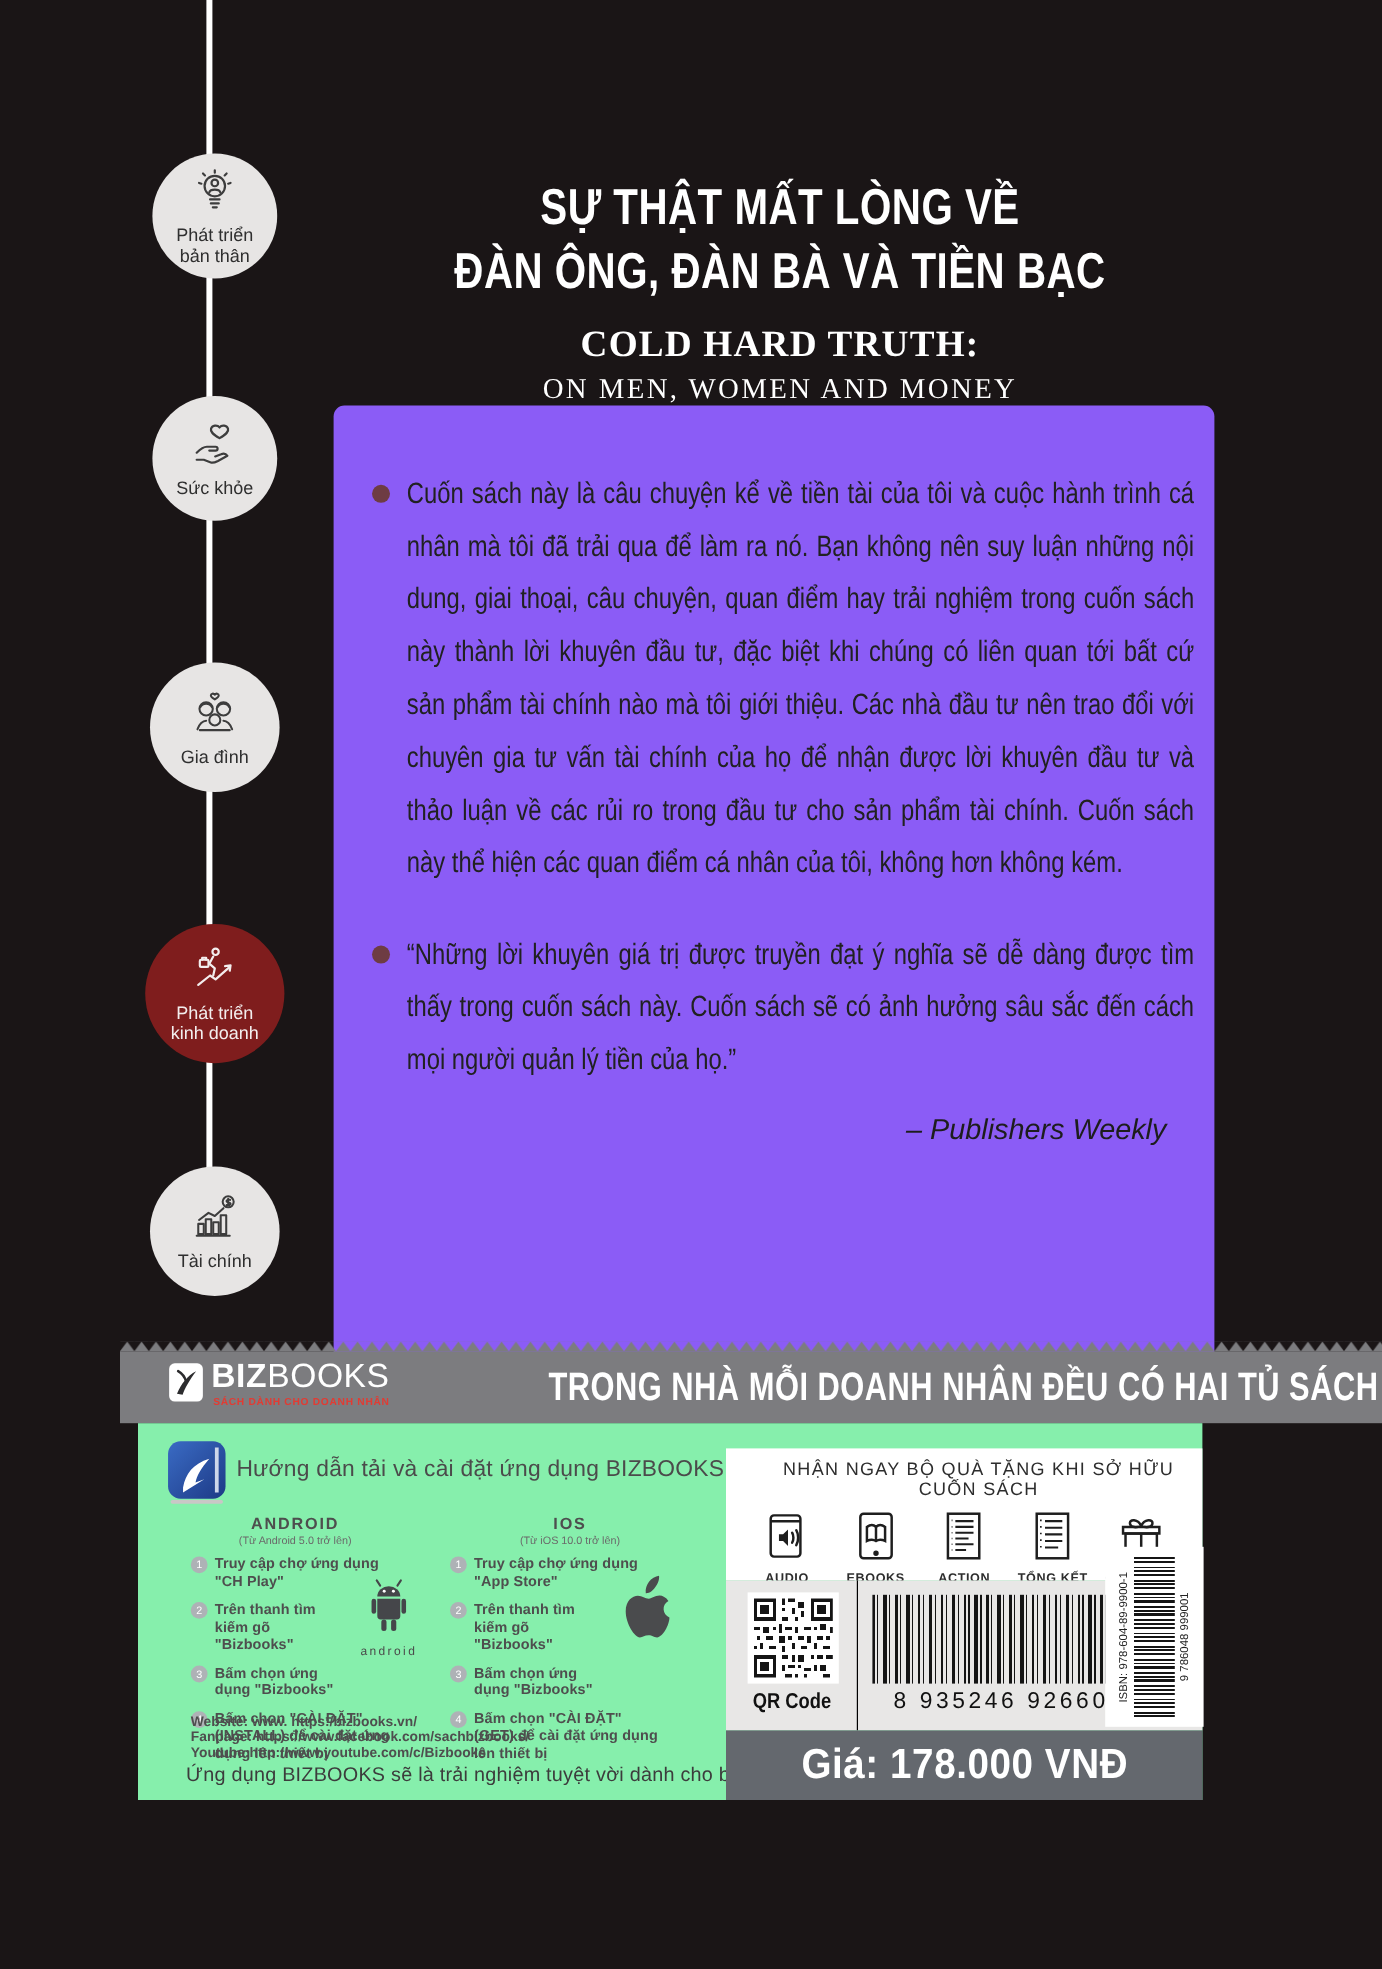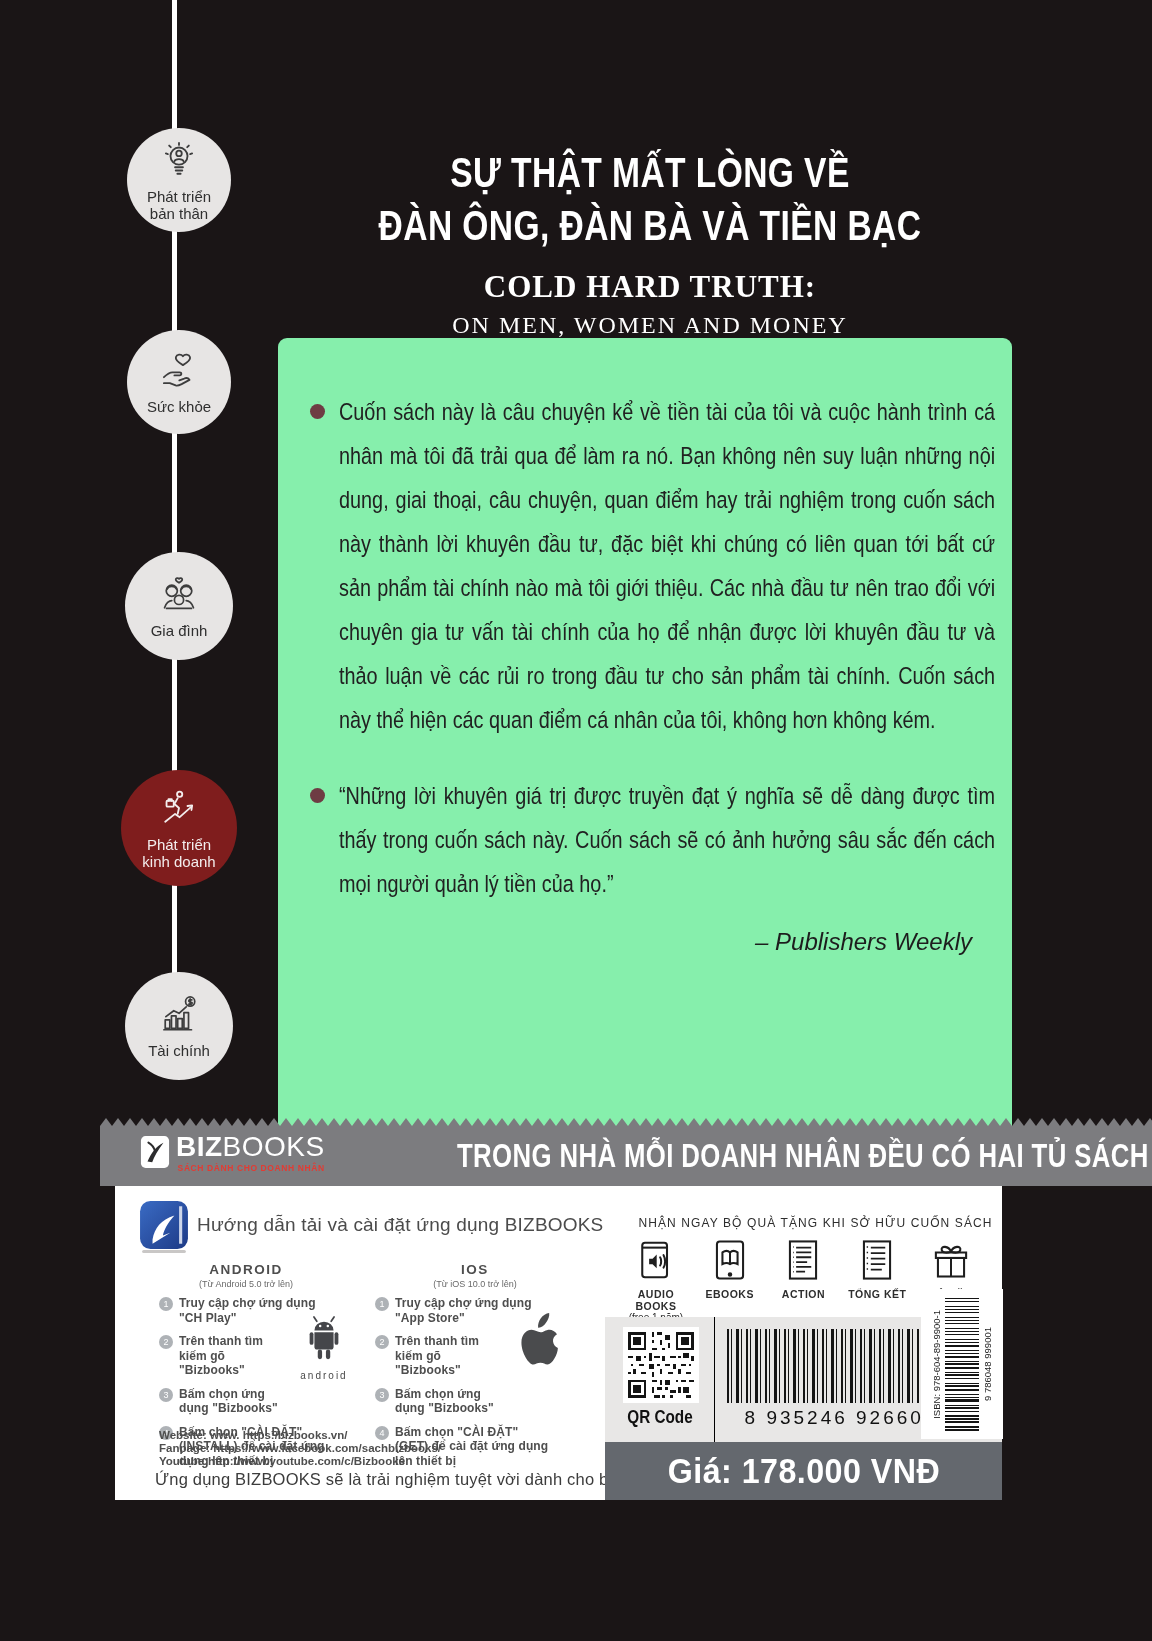--- a/index.html
+++ b/index.html
@@ -20,21 +20,21 @@
   .cat-4 .cat-label { color:#f3eded; }
   .cat-5 { left:125px; top:972px; width:108px; height:108px; }
 
   
   .title-block { position:absolute; left:280px; top:146px; width:740px; text-align:center; color:#fff; }
   .vn-title { font-weight:bold; font-size:42px; line-height:53px; transform:scaleX(0.80); letter-spacing:0.5px; }
   .en-title1 { font-family:"Liberation Serif", serif; font-weight:bold; font-size:31px; margin-top:17px; letter-spacing:1px; }
   .en-title2 { font-family:"Liberation Serif", serif; font-size:24px; margin-top:7px; letter-spacing:2px; }
 
   
-  .desc-box { position:absolute; left:278px; top:338px; width:734px; height:816px; background:#86efac;
+  .desc-box { position:absolute; left:278px; top:338px; width:734px; height:816px; background:#8b5cf6;
               border-radius:9px; padding:52px 28px 0 32px; color:#212121; overflow:hidden; }
   .para { display:flex; align-items:flex-start; }
   .bullet { flex:none; width:15px; height:15px; border-radius:50%; background:#6e3c43; margin:14px 14px 0 0; }
   .ptext { flex:none; width:810px; font-size:24.5px; line-height:44px; text-align:justify;
            transform:scaleX(0.81); transform-origin:0 0; letter-spacing:0; }
   .para2 { margin-top:32px; }
   .attribution { text-align:right; font-style:italic; font-size:24px; margin-top:22px; padding-right:12px; color:#1d1d1d; }
 
   
   .pub-bar { position:absolute; left:100px; top:1126px; width:1052px; height:60px; background:#7c7c7f; }
@@ -42,21 +42,21 @@
   .logo { position:absolute; left:40px; top:7px; display:flex; align-items:flex-start;text-align:right; }
   .logo svg { width:30px; height:34px; margin-right:6px; margin-top:2px; }
   .logo-texts { display:flex; flex-direction:column; }
   .logo-line { color:#fff; font-size:28px; line-height:28px; letter-spacing:0.5px; }
   .logo-line .b { font-weight:bold; }
   .logo-sub { color:#e23b33; font-size:8.5px; font-weight:bold; letter-spacing:0.6px; margin-top:2px; }
   .slogan { position:absolute; left:357px; top:50%; transform:translateY(-50%) scaleX(0.78);
             transform-origin:0 50%; color:#fff; font-weight:bold; font-size:33px; white-space:nowrap; letter-spacing:0.5px; }
 
   
-  .card { position:absolute; left:115px; top:1186px; width:887px; height:314px; background:#ffffff; }
+  .card { position:absolute; left:115px; top:1186px; width:887px; height:314px; background:#86efac; }
 
   .app-icon { position:absolute; left:24px; top:14px; width:50px; height:54px; }
   .guide-title { position:absolute; left:82px; top:28px; font-size:19px; color:#4b4b4b; white-space:nowrap; letter-spacing:0.2px; }
 
   .plat-head { position:absolute; top:76px; width:160px; text-align:center; color:#4e4e4e; }
   .plat-head .pname { font-size:13.5px; letter-spacing:1.5px; font-weight:bold; }
   .plat-head .preq { font-size:9px; margin-top:2px; color:#6a6a6a; }
   .plat-android { left:51px; }
   .plat-ios { left:280px; }
 
@@ -72,21 +72,21 @@
   .robot-wrap svg { width:46px; height:52px; }
   .robot-word { font-size:10px; color:#4a4a4a; letter-spacing:2px; margin-top:0px; }
   .apple-wrap { position:absolute; left:398px; top:126px; width:56px; }
   .apple-wrap svg { width:52px; height:60px; }
 
   .links { position:absolute; left:44px; top:243px; font-size:11.5px; line-height:13px; color:#4e4e4e; font-weight:bold; }
   .guide-footer { position:absolute; left:40px; top:284px; font-size:16.5px; color:#3c3c3c; letter-spacing:0.2px; }
 
   
   .gift-box { position:absolute; left:490px; top:21px; width:397px; height:110px; background:#fff; padding-top:9px; }
-  .gift-title { text-align:center; font-size:12px; letter-spacing:1.1px; color:#2d2d2d;padding-left:24px; }
+  .gift-title { text-align:center; font-size:15px; letter-spacing:1.1px; color:#2d2d2d;padding-left:24px; }
   .gift-items { display:flex; justify-content:space-between; padding:8px 14px 0 14px; }
   .gift-item { text-align:center; width:76px; }
   .gift-item svg { width:44px; height:44px; }
   .gift-label { font-size:10.5px; line-height:12px; letter-spacing:0.5px; color:#2d2d2d; margin-top:2px;font-weight:bold; }
   .gift-sub { font-size:10px; color:#2d2d2d; }
 
   .strip { position:absolute; left:490px; top:131px; width:397px; height:125px; background:#e8e7e6; }
   .qr-cell { position:absolute; left:0; top:0; width:110px; height:125px; border-right:1px solid #000000; }
   .qr-box { position:absolute; left:18px; top:10px; width:76px; height:76px; background:#fff; padding:5px; }
   .qr-box svg { width:100%; height:100%; }

